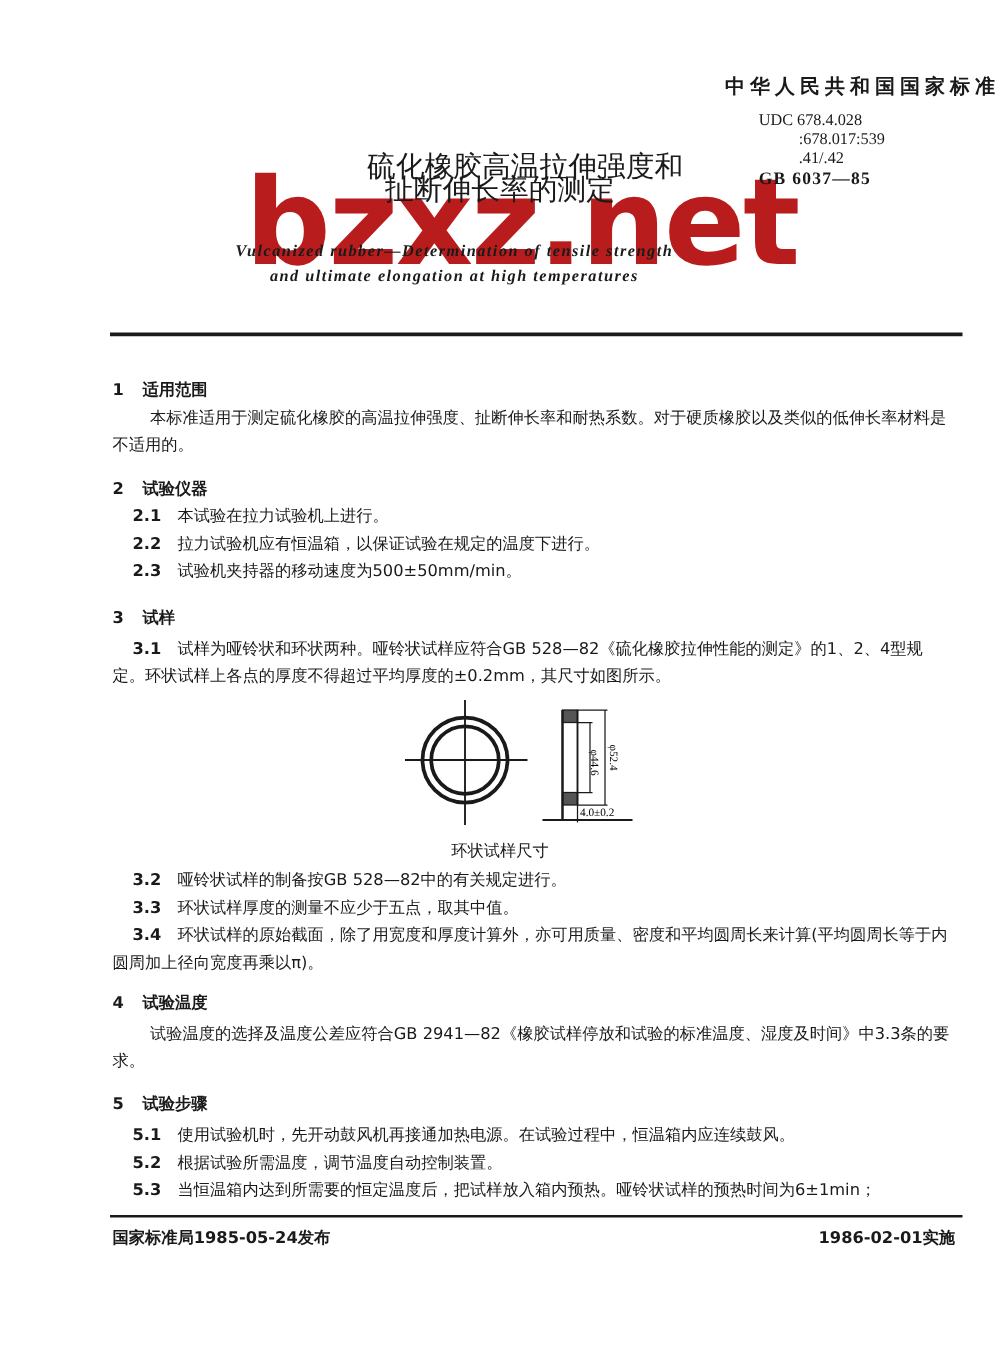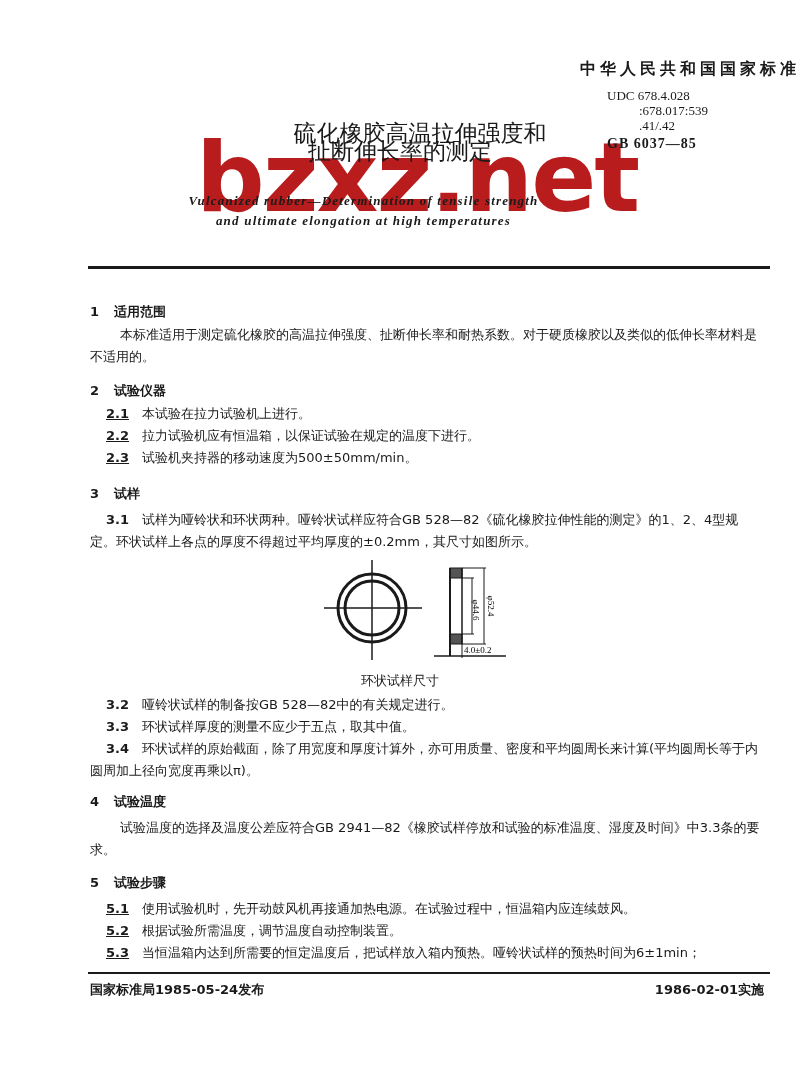--- a/index.html
+++ b/index.html
@@ -21,21 +21,21 @@
   .title-en.l2 { top:213px; }
   .udc { left:607px; top:88px; font-family:"Liberation Serif", serif; font-weight:normal; font-size:13px; line-height:15px; }
   .udc .ind { padding-left:32px; }
   .gb { left:607px; top:136px; font-family:"Liberation Serif", serif; font-weight:bold; font-size:14px; letter-spacing:1px;}
   .rule { left:88px; top:266px; width:682px; height:3px; background:#1a1a1a; }
   .sec-h { left:90px; font-family:"DejaVu Sans", sans-serif; font-size:13px; font-weight:bold; }
   .sec-h .num { display:inline-block; width:24px; }
   .para { left:90px; width:672px; font-size:13px; line-height:22px; font-family:"DejaVu Sans", sans-serif; }
   .para.indent { text-indent:30px; }
   .item { left:106px; width:660px; font-size:13px; line-height:22px; font-family:"DejaVu Sans", sans-serif; }
-  .item .n { font-weight:bold; display:inline-block; width:36px;text-decoration:underline; }
+  .item .n { font-weight:bold; display:inline-block; width:36px; }
   .wrap { left:90px; width:672px; font-size:13px; line-height:22px; font-family:"DejaVu Sans", sans-serif; }
   .wrap .n { font-weight:bold; display:inline-block; width:36px; margin-left:16px; }
   .caption { left:0; width:800px; text-align:center; top:672px; font-family:"DejaVu Sans", sans-serif; font-size:13px; }
   .foot-rule { left:88px; top:972px; width:682px; height:2px; background:#1a1a1a; }
   .foot-l { left:90px; top:981px; font-family:"DejaVu Sans", sans-serif; font-weight:bold; font-size:13px; }
   .foot-r { right:36px; top:981px; font-family:"DejaVu Sans", sans-serif; font-weight:bold; font-size:13px; }
 </style>
 </head>
 <body>
 

